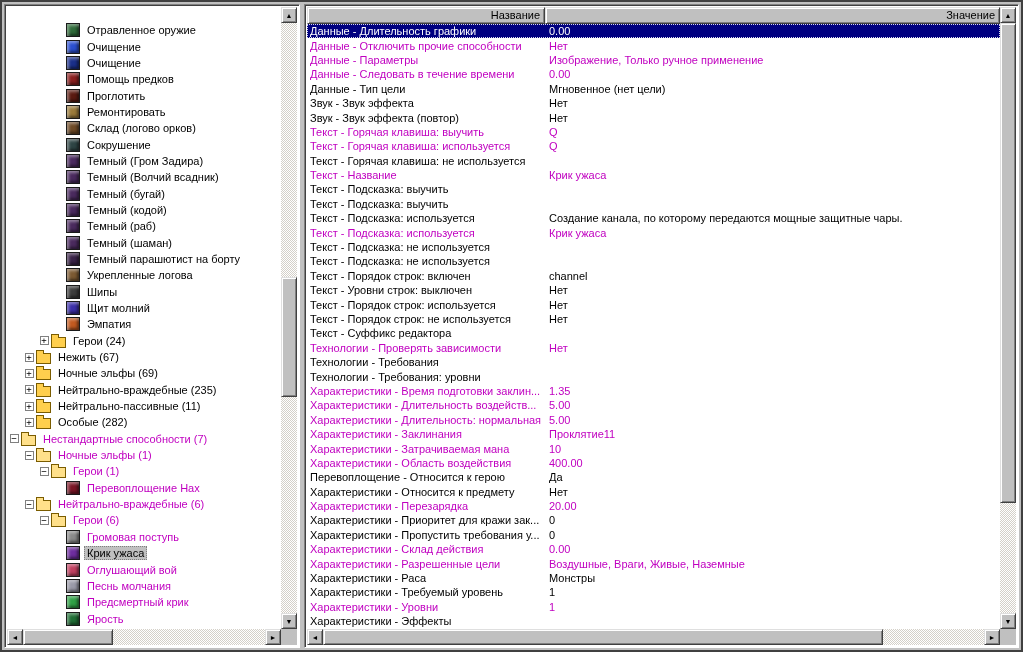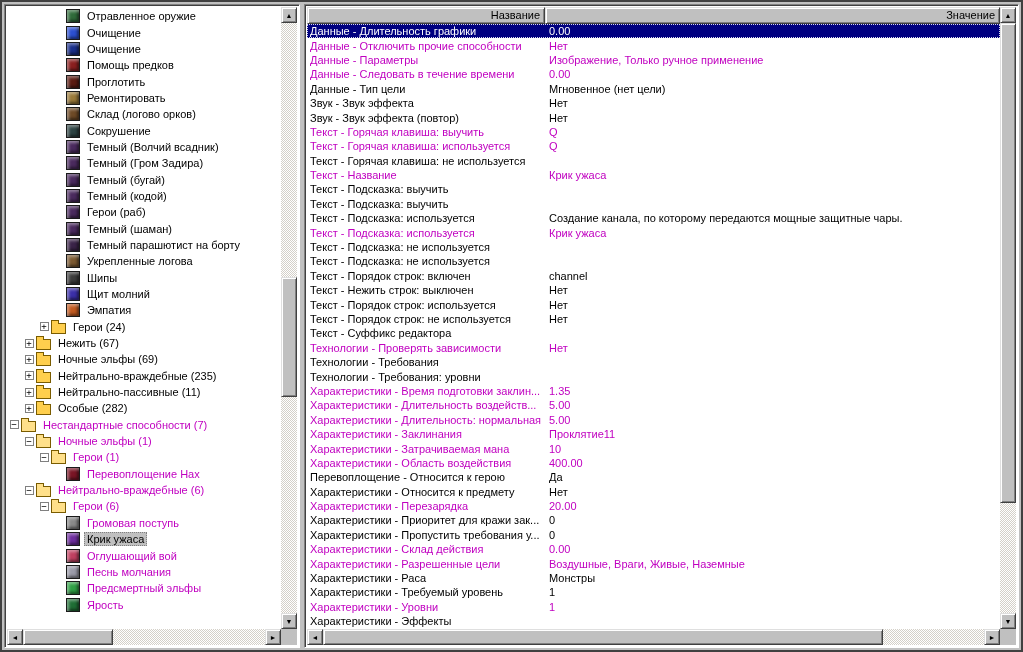--- a/index.html
+++ b/index.html
@@ -42,21 +42,21 @@
   .sbtn.left{left:0;top:0;} .sbtn.right{right:0;top:0;}
   .sthumb{
     position:absolute;box-sizing:border-box;background:#c0c0c0;
     border:1px solid;border-color:#dfdfdf #404040 #404040 #dfdfdf;
     box-shadow:inset 1px 1px 0 #fff, inset -1px -1px 0 #808080;
   }
   .vthumb{left:0;width:16px;}
   .hthumb{top:0;height:16px;}
 
   
-  .tree-view{position:absolute;top:2px;left:2px;right:18px;bottom:18px;overflow:hidden;padding-top:1px;}
+  .tree-view{position:absolute;top:2px;left:2px;right:18px;bottom:18px;overflow:hidden;padding-top:15px;}
   .trow{height:16.35px;display:flex;align-items:center;white-space:nowrap;}
   .indent{flex:none;height:1px;}
   .slot{width:14px;flex:none;display:flex;align-items:center;justify-content:center;}
   .expand{
     width:9px;height:9px;box-sizing:border-box;border:1px solid #808080;background:#fff;
     font-family:"DejaVu Sans Mono", monospace;font-size:9px;line-height:7px;text-align:center;color:#000;
   }
   .abicon{
     width:14px;height:14px;flex:none;box-sizing:border-box;margin-right:4px;
     border:1px solid #1a1a1a;
@@ -146,45 +146,45 @@
         <div class="trow">
           <span class="indent" style="width: 45px;"></span>
           <span class="slot"></span>
           <span class="abicon" style="background: rgb(46, 68, 68);"></span>
           <span class="tlabel">Сокрушение</span>
         </div>
         <div class="trow">
           <span class="indent" style="width: 45px;"></span>
           <span class="slot"></span>
           <span class="abicon" style="background: rgb(74, 42, 94);"></span>
+          <span class="tlabel">Темный (Гром Задира)</span>
+        </div>
+        <div class="trow">
+          <span class="indent" style="width: 45px;"></span>
+          <span class="slot"></span>
+          <span class="abicon" style="background: rgb(74, 42, 94);"></span>
           <span class="tlabel">Темный (Волчий всадник)</span>
-        </div>
-        <div class="trow">
-          <span class="indent" style="width: 45px;"></span>
-          <span class="slot"></span>
-          <span class="abicon" style="background: rgb(74, 42, 94);"></span>
-          <span class="tlabel">Темный (Гром Задира)</span>
         </div>
         <div class="trow">
           <span class="indent" style="width: 45px;"></span>
           <span class="slot"></span>
           <span class="abicon" style="background: rgb(74, 42, 94);"></span>
           <span class="tlabel">Темный (бугай)</span>
         </div>
         <div class="trow">
           <span class="indent" style="width: 45px;"></span>
           <span class="slot"></span>
           <span class="abicon" style="background: rgb(74, 42, 94);"></span>
           <span class="tlabel">Темный (кодой)</span>
         </div>
         <div class="trow">
           <span class="indent" style="width: 45px;"></span>
           <span class="slot"></span>
           <span class="abicon" style="background: rgb(74, 42, 94);"></span>
-          <span class="tlabel">Герои (раб)</span>
+          <span class="tlabel">Темный (раб)</span>
         </div>
         <div class="trow">
           <span class="indent" style="width: 45px;"></span>
           <span class="slot"></span>
           <span class="abicon" style="background: rgb(74, 42, 94);"></span>
           <span class="tlabel">Темный (шаман)</span>
         </div>
         <div class="trow">
           <span class="indent" style="width: 45px;"></span>
           <span class="slot"></span>
@@ -330,21 +330,21 @@
         <div class="trow">
           <span class="indent" style="width: 45px;"></span>
           <span class="slot"></span>
           <span class="abicon" style="background: rgb(154, 154, 168);"></span>
           <span class="tlabel mod">Песнь молчания</span>
         </div>
         <div class="trow">
           <span class="indent" style="width: 45px;"></span>
           <span class="slot"></span>
           <span class="abicon" style="background: rgb(47, 160, 69);"></span>
-          <span class="tlabel mod">Предсмертный эльфы</span>
+          <span class="tlabel mod">Предсмертный крик</span>
         </div>
         <div class="trow">
           <span class="indent" style="width: 45px;"></span>
           <span class="slot"></span>
           <span class="abicon" style="background: rgb(31, 110, 53);"></span>
           <span class="tlabel mod">Ярость</span>
         </div>
       </div>
 
     <div class="vscroll">
@@ -432,21 +432,21 @@
         </div>
         <div class="prow">
           <div class="pname">Текст - Подсказка: не используется</div>
           <div class="pvalue"></div>
         </div>
         <div class="prow">
           <div class="pname">Текст - Порядок строк: включен</div>
           <div class="pvalue">channel</div>
         </div>
         <div class="prow">
-          <div class="pname">Текст - Нежить строк: выключен</div>
+          <div class="pname">Текст - Уровни строк: выключен</div>
           <div class="pvalue">Нет</div>
         </div>
         <div class="prow">
           <div class="pname">Текст - Порядок строк: используется</div>
           <div class="pvalue">Нет</div>
         </div>
         <div class="prow">
           <div class="pname">Текст - Порядок строк: не используется</div>
           <div class="pvalue">Нет</div>
         </div>

